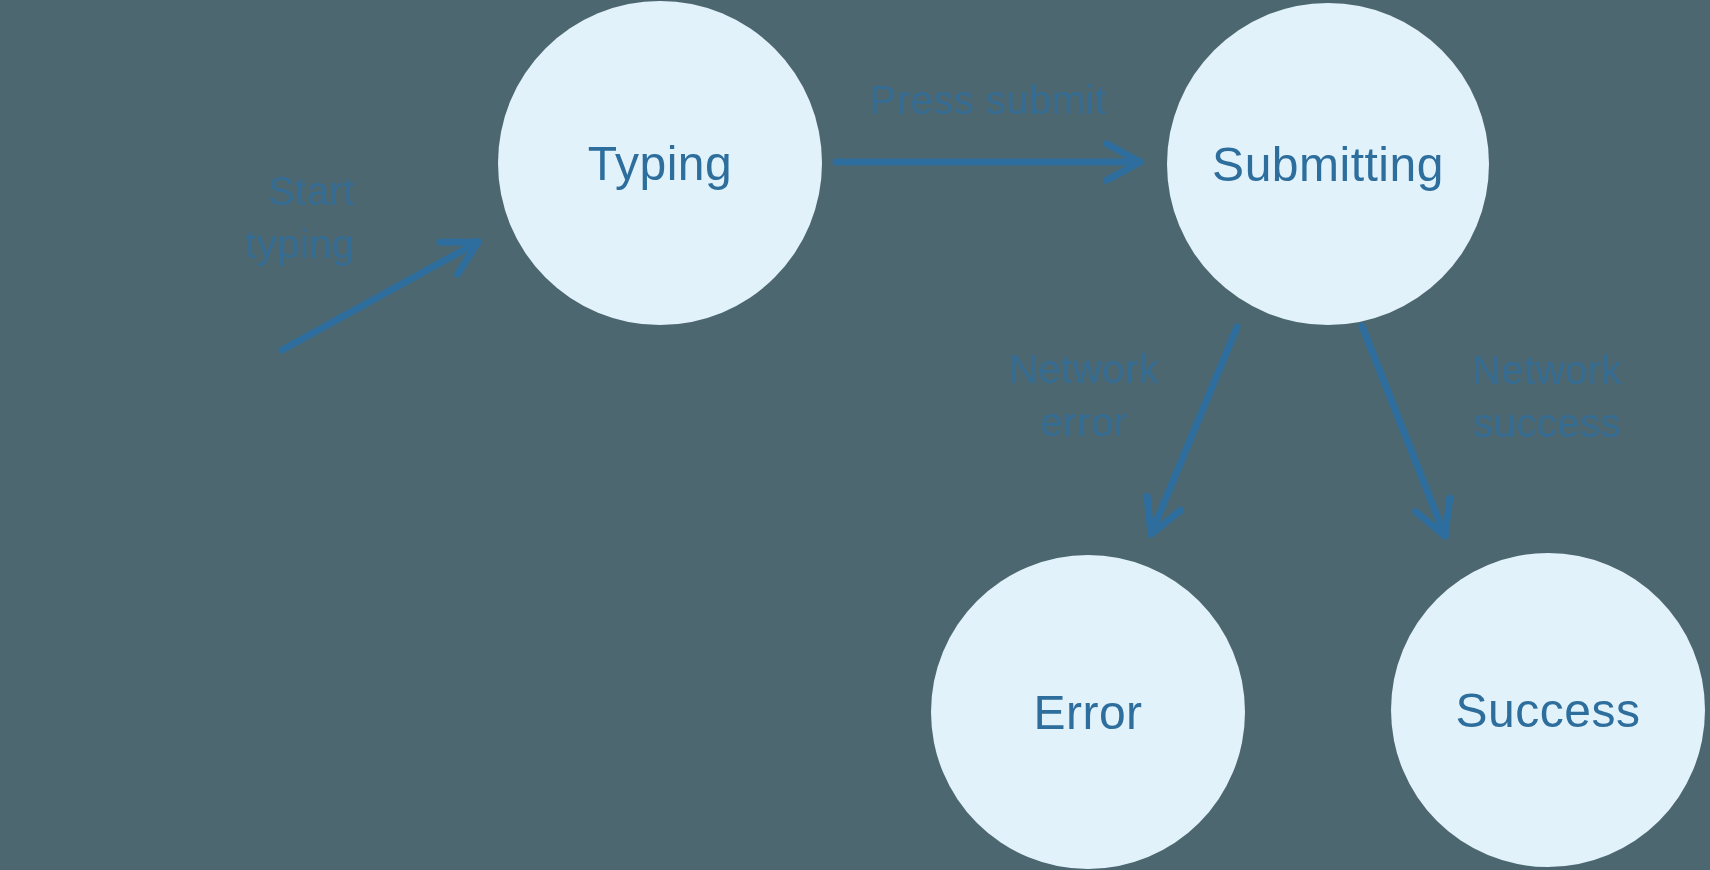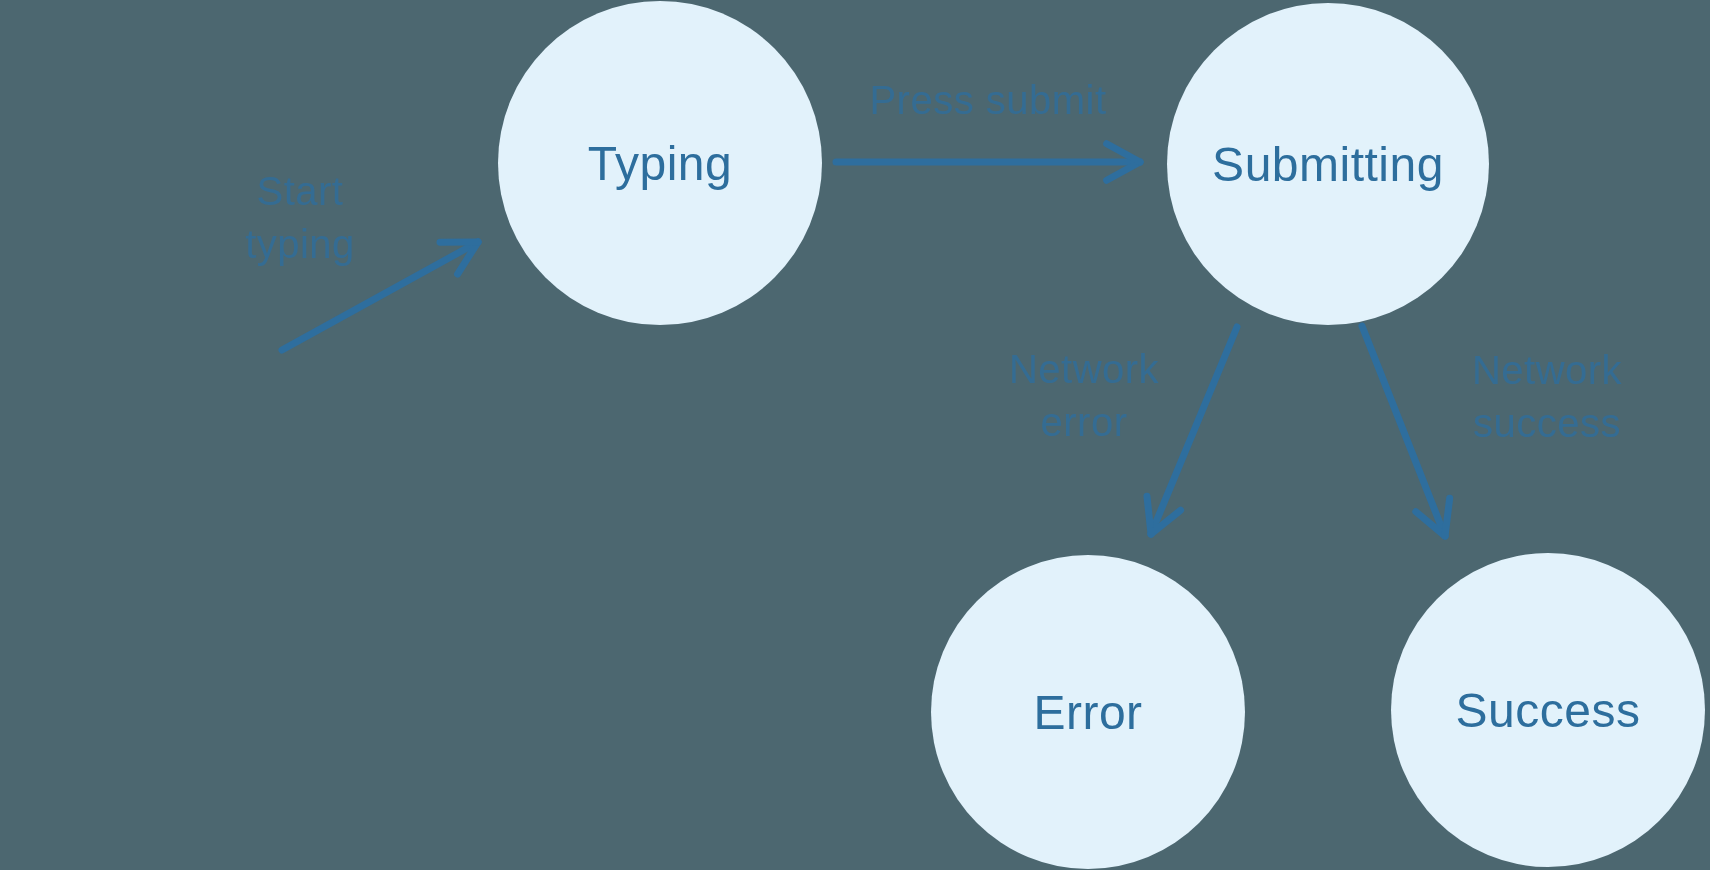--- a/index.html
+++ b/index.html
@@ -63,21 +63,21 @@
     </div>
     <div class="node" style="left: 1167px; top: 3px; width: 322px; height: 322px; background: rgb(226, 242, 251); text-align: right;">
       <span class="node-label" style="color: rgb(45, 110, 157);">Submitting</span>
     </div>
     <div class="node" style="left: 931px; top: 555px; width: 314px; height: 314px; background: rgb(226, 242, 251);">
       <span class="node-label" style="color: rgb(45, 110, 157);">Error</span>
     </div>
     <div class="node" style="left: 1391px; top: 553px; width: 314px; height: 314px; background: rgb(226, 242, 251);">
       <span class="node-label" style="color: rgb(45, 110, 157);">Success</span>
     </div>
-    <div class="edge-label" style="left: 300px; top: 218px; color: rgb(46, 110, 158); opacity: 0.78;">
+    <div class="edge-label" style="left: 300px; top: 218px; color: rgb(46, 110, 158); opacity: 0.78; text-align: right;">
       <div>Start</div>
       <div>typing</div>
     </div>
     <div class="edge-label" style="left: 988px; top: 88px; color: rgb(46, 110, 158); opacity: 0.78; margin-top: 12px;">
       <div>Press submit</div>
     </div>
     <div class="edge-label" style="left: 1084px; top: 396px; color: rgb(46, 110, 158); opacity: 0.78;">
       <div>Network</div>
       <div>error</div>
     </div>

